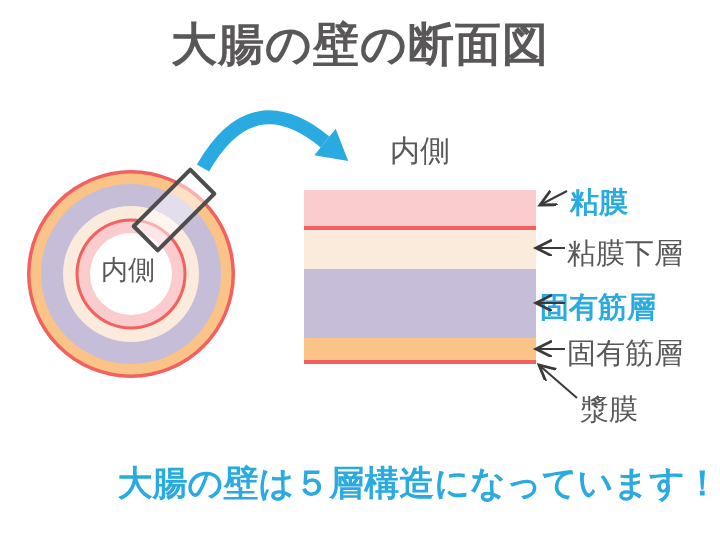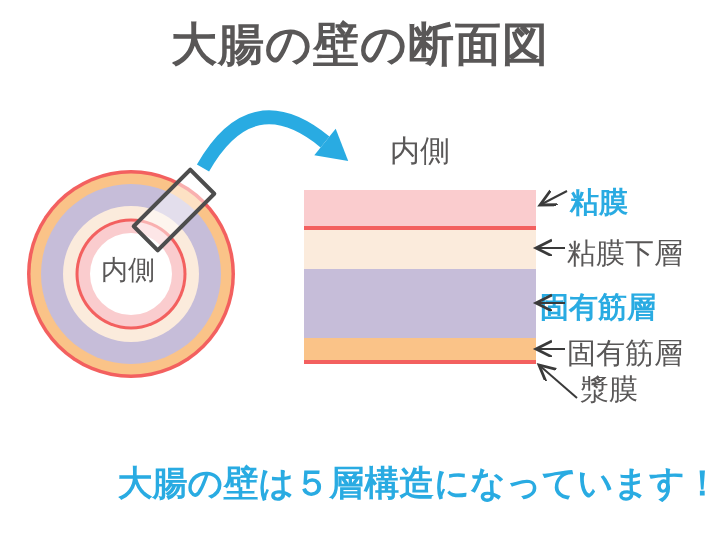--- a/index.html
+++ b/index.html
@@ -40,21 +40,21 @@
   .l-orange{height:22px;background:#FAC388;}
   .l-red2  {height:4px; background:#F3605F;}
   
   .layer-label{white-space:nowrap;font-size:29px;}
   .lbl-gray{color:#595757;}
   .lbl-blue{color:#29ABE2;font-weight:bold;}
   #label-mucosa    {left:570px;top:183px;}
   #label-submucosa {left:567px;top:234px;}
   #label-muscularis{left:540px;top:288px;}
   #label-subserosa {left:567px;top:334px;}
-  #label-serosa    {left:580px;top:370px;text-align:right;}
+  #label-serosa    {left:580px;top:390px;text-align:right;}
   
   #caption{
     left:0;top:460px;width:720px;text-align:right;
     font-size:35px;font-weight:bold;color:#29ABE2;
   }
   #arrow-overlay{left:0;top:0;pointer-events:none;}
 </style>
 </head>
 <body>
 

